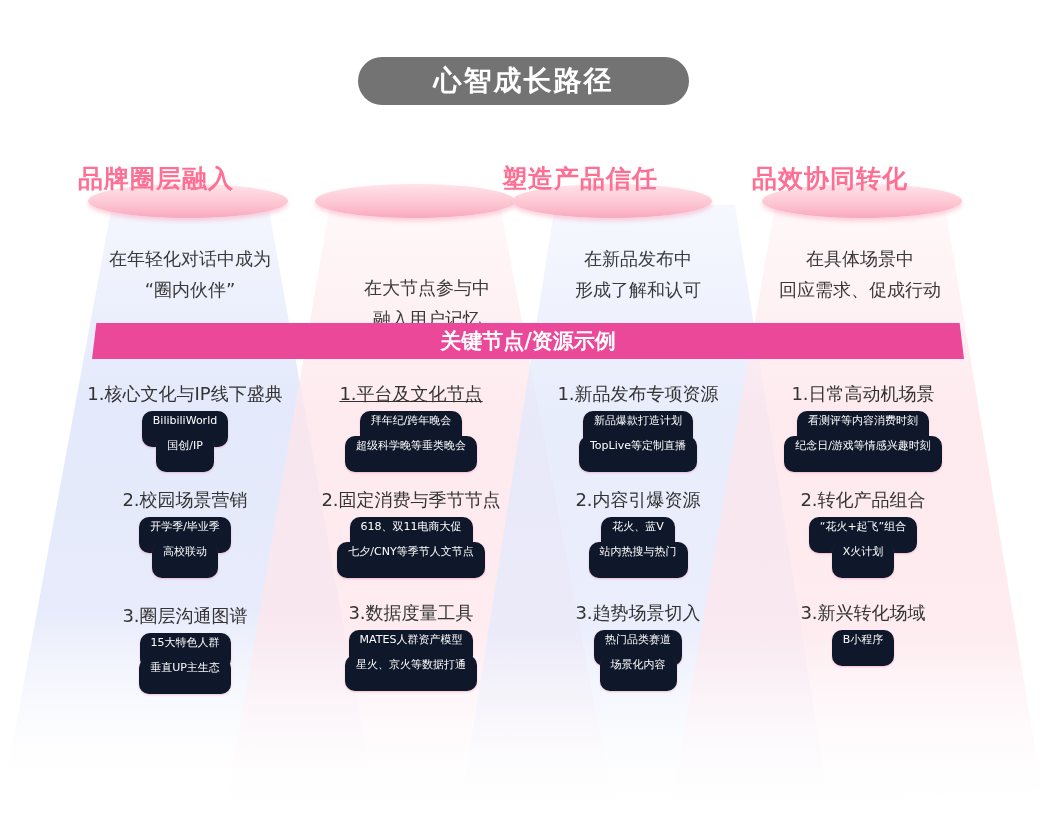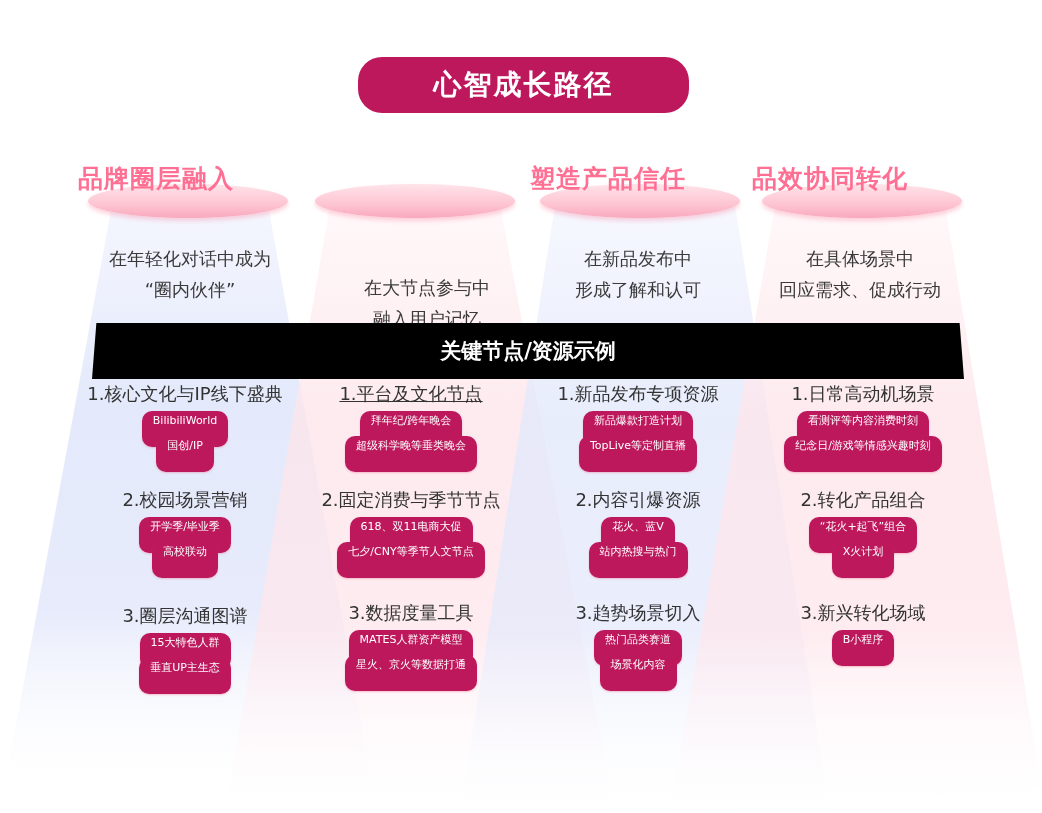--- a/index.html
+++ b/index.html
@@ -2,22 +2,22 @@
 <html><head>
 <meta charset="utf-8">
 <style>
   * { box-sizing: border-box; margin: 0; padding: 0; }
   html, body { width: 1042px; height: 813px; background: #ffffff; overflow: hidden; }
   body { position: relative; font-family: "DejaVu Sans", "Liberation Sans", sans-serif; color: #333333; }
 
   .beams { position: absolute; left: 0; top: 0; width: 1042px; height: 813px; }
 
   .title-pill {
-    position: absolute; left: 358px; top: 57px; width: 331px; height: 56px;
-    border-radius: 24px; background: #be185d;
+    position: absolute; left: 358px; top: 57px; width: 331px; height: 48px;
+    border-radius: 24px; background: #737373;
     display: flex; align-items: center; justify-content: center;
     color: #ffffff; font-size: 28px; font-weight: bold; letter-spacing: 2px;
   }
 
   .stage { position: absolute; top: 160px; width: 210px; height: 60px; }
   .stage .ellipse {
     position: absolute; left: 10px; top: 24px; width: 200px; height: 34px; border-radius: 50%;
     background: linear-gradient(180deg, #ffe4ea 0%, #fdc4d1 60%, #f9a9bd 100%);
     box-shadow: 0 3px 4px rgba(249,130,160,0.35);
   }
@@ -25,33 +25,33 @@
     position: absolute; left: 0; top: 2px; width: 220px; text-align: left;
     font-size: 25px; font-weight: bold; color: #ff6f93; letter-spacing: 1px;
   }
 
   .desc {
     position: absolute; top: 243px; width: 200px; text-align: center;
     font-size: 18px; line-height: 31px; color: #3a3a3a;
   }
 
   .banner {
-    position: absolute; left: 92px; top: 323px; width: 872px; height: 56px;
-    background: #000000;
+    position: absolute; left: 92px; top: 323px; width: 872px; height: 36px;
+    background: #ec4899;
     clip-path: polygon(0.5% 0, 99.5% 0, 100% 100%, 0 100%);
     display: flex; align-items: center; justify-content: center;
     color: #ffffff; font-size: 21px; font-weight: bold;
   }
 
   .col { position: absolute; width: 230px; }
   .group { position: absolute; left: 0; width: 230px; text-align: center; }
   .group-title { font-size: 18px; color: #333333; height: 22px; line-height: 22px; }
   .tag {
     display: inline-block; margin-top: 6px; padding: 0 11px; height: 36px; line-height: 19px;
-    border-radius: 10px; background: #be185d; color: #ffffff; font-size: 11px;
+    border-radius: 10px; background: #0f172a; color: #ffffff; font-size: 11px;
     box-shadow: 0 1px 2px rgba(230,90,125,0.35);
   }
   .tag-row { height: 25px; }
 </style>
 </head>
 <body>
 
 <svg class="beams" viewBox="0 0 1042 813" xmlns="http://www.w3.org/2000/svg">
   <defs>
     <linearGradient id="gBlue" x1="0" y1="0" x2="0" y2="1">
@@ -75,21 +75,21 @@
 
 <div class="title-pill">心智成长路径</div>
 
 <div class="stage" style="left:78px;">
   <div class="ellipse"></div>
   <div class="stage-title">品牌圈层融入</div>
 </div>
 <div class="stage" style="left:305px;">
   <div class="ellipse"></div>
 </div>
-<div class="stage" style="left:530px;">
+<div class="stage" style="left:502px;">
   <div class="ellipse"></div>
   <div class="stage-title">塑造产品信任</div>
 </div>
 <div class="stage" style="left:752px;">
   <div class="ellipse"></div>
   <div class="stage-title">品效协同转化</div>
 </div>
 
 <div class="desc" style="left:90px;">
   <div>在年轻化对话中成为</div>

